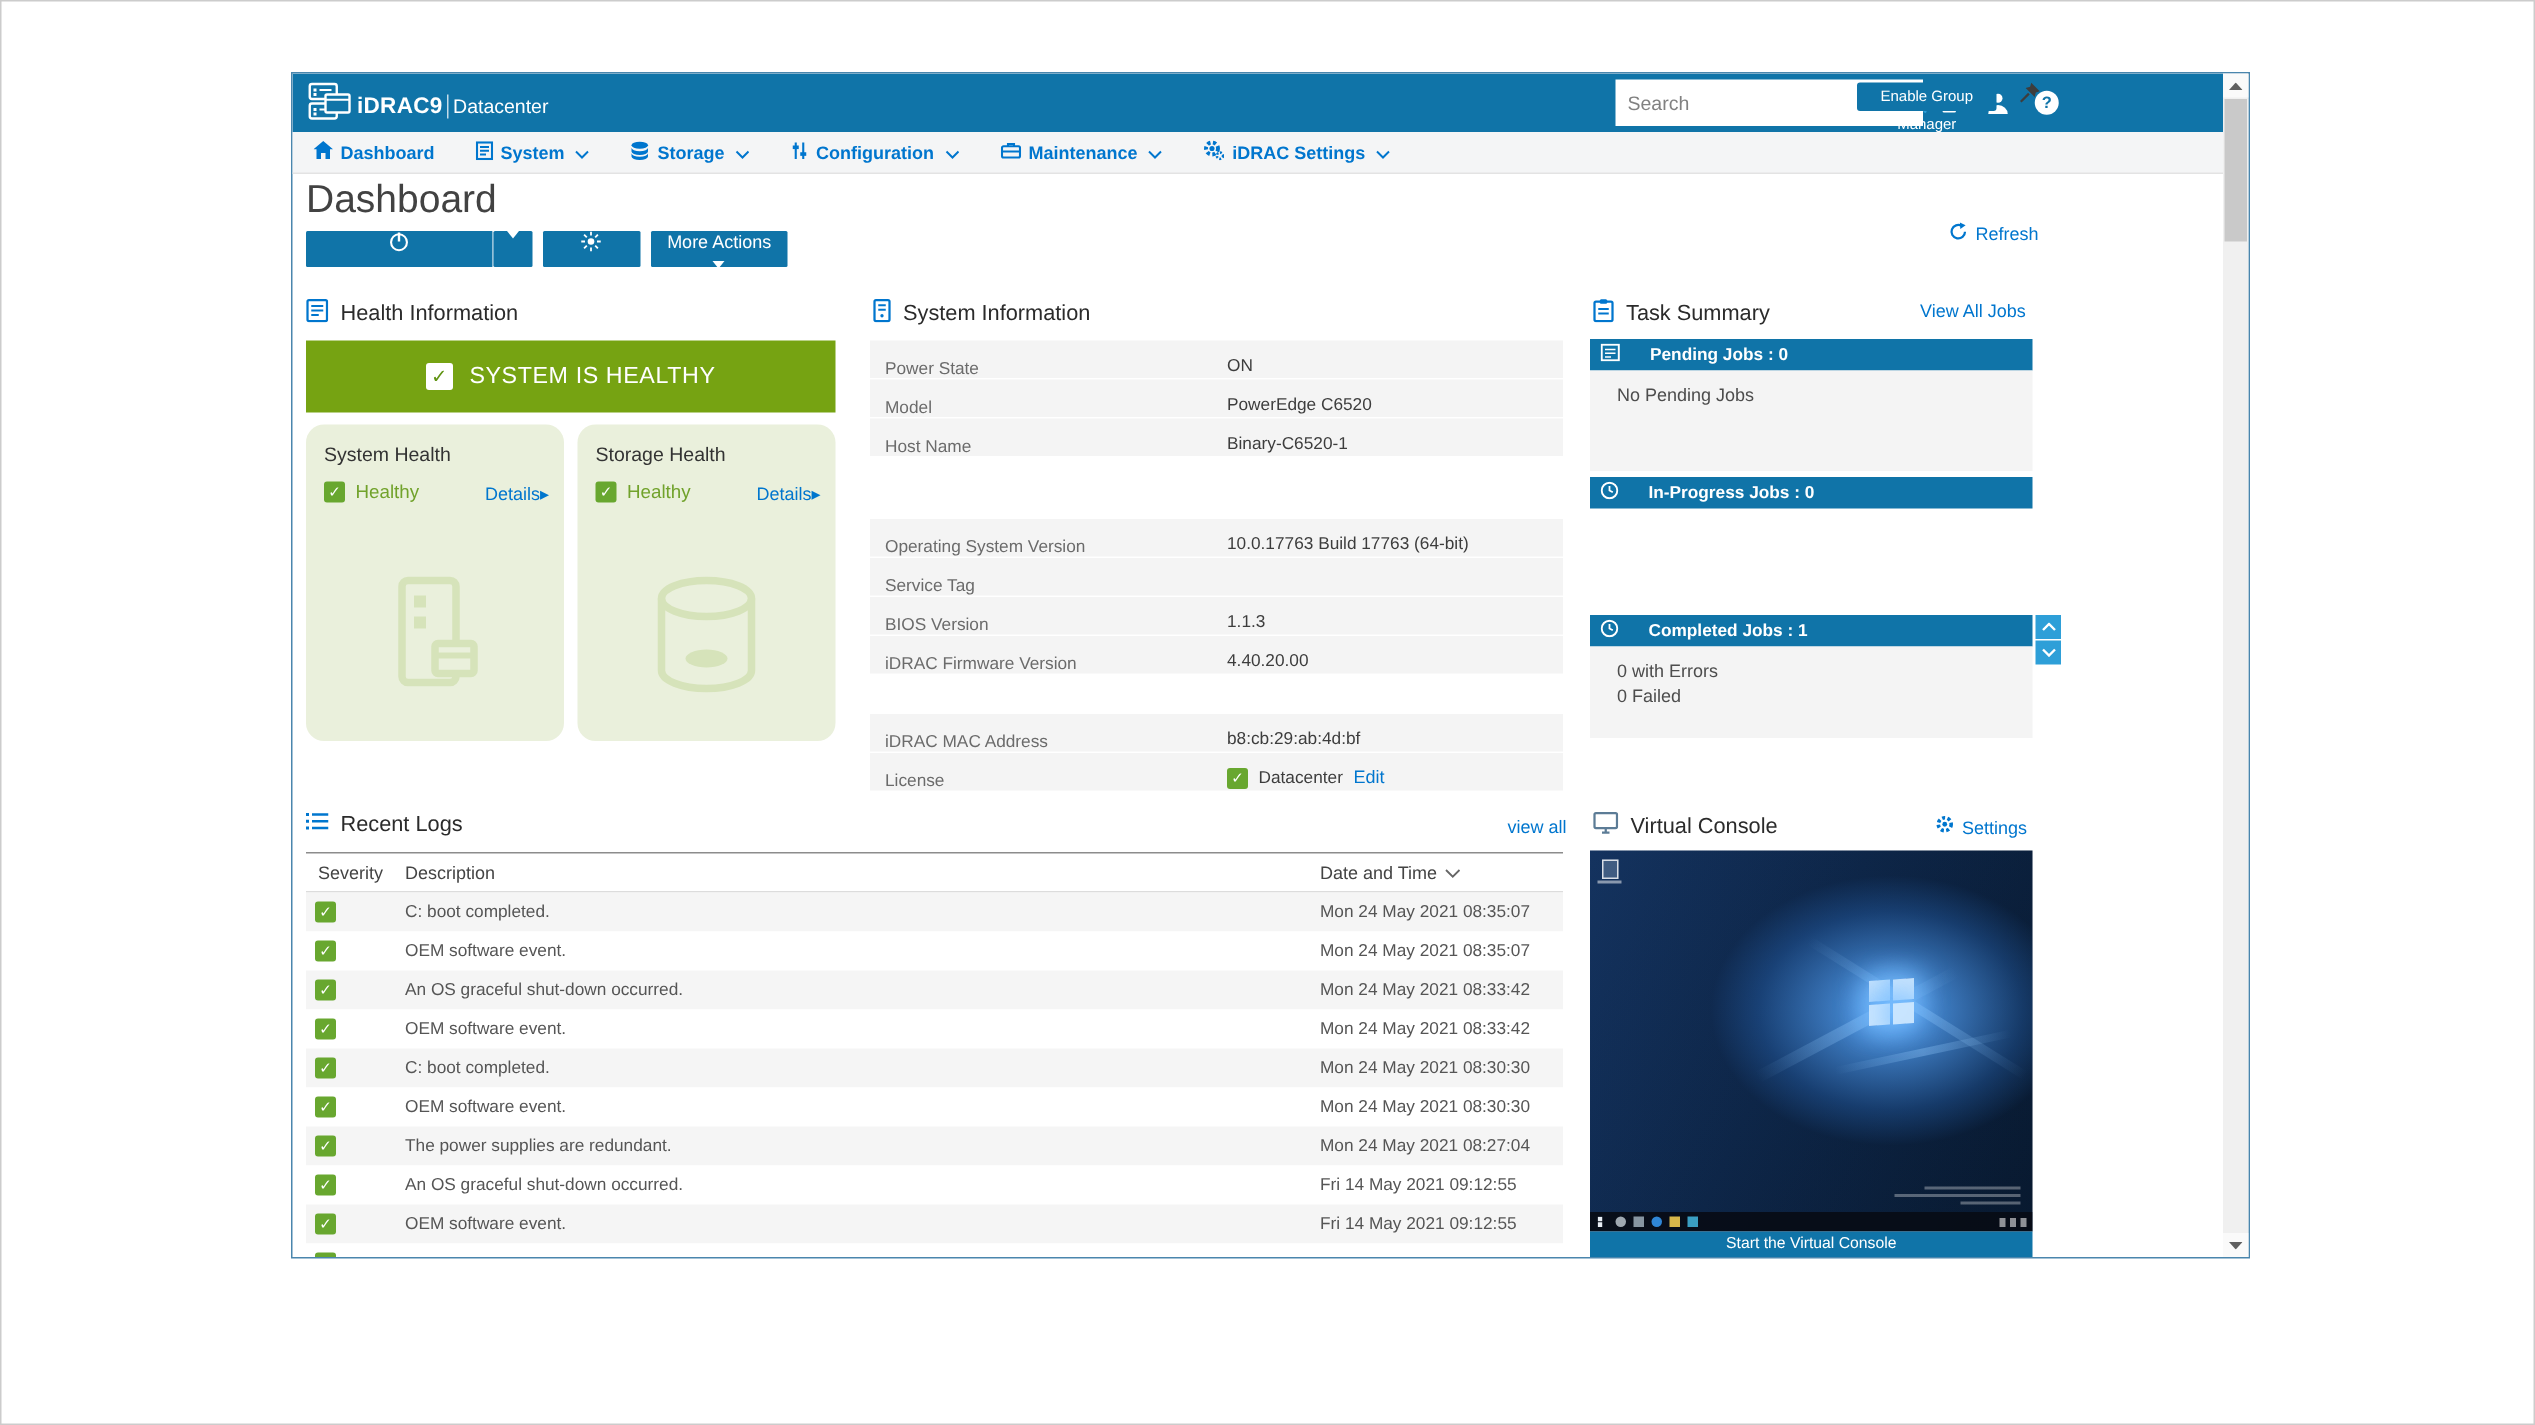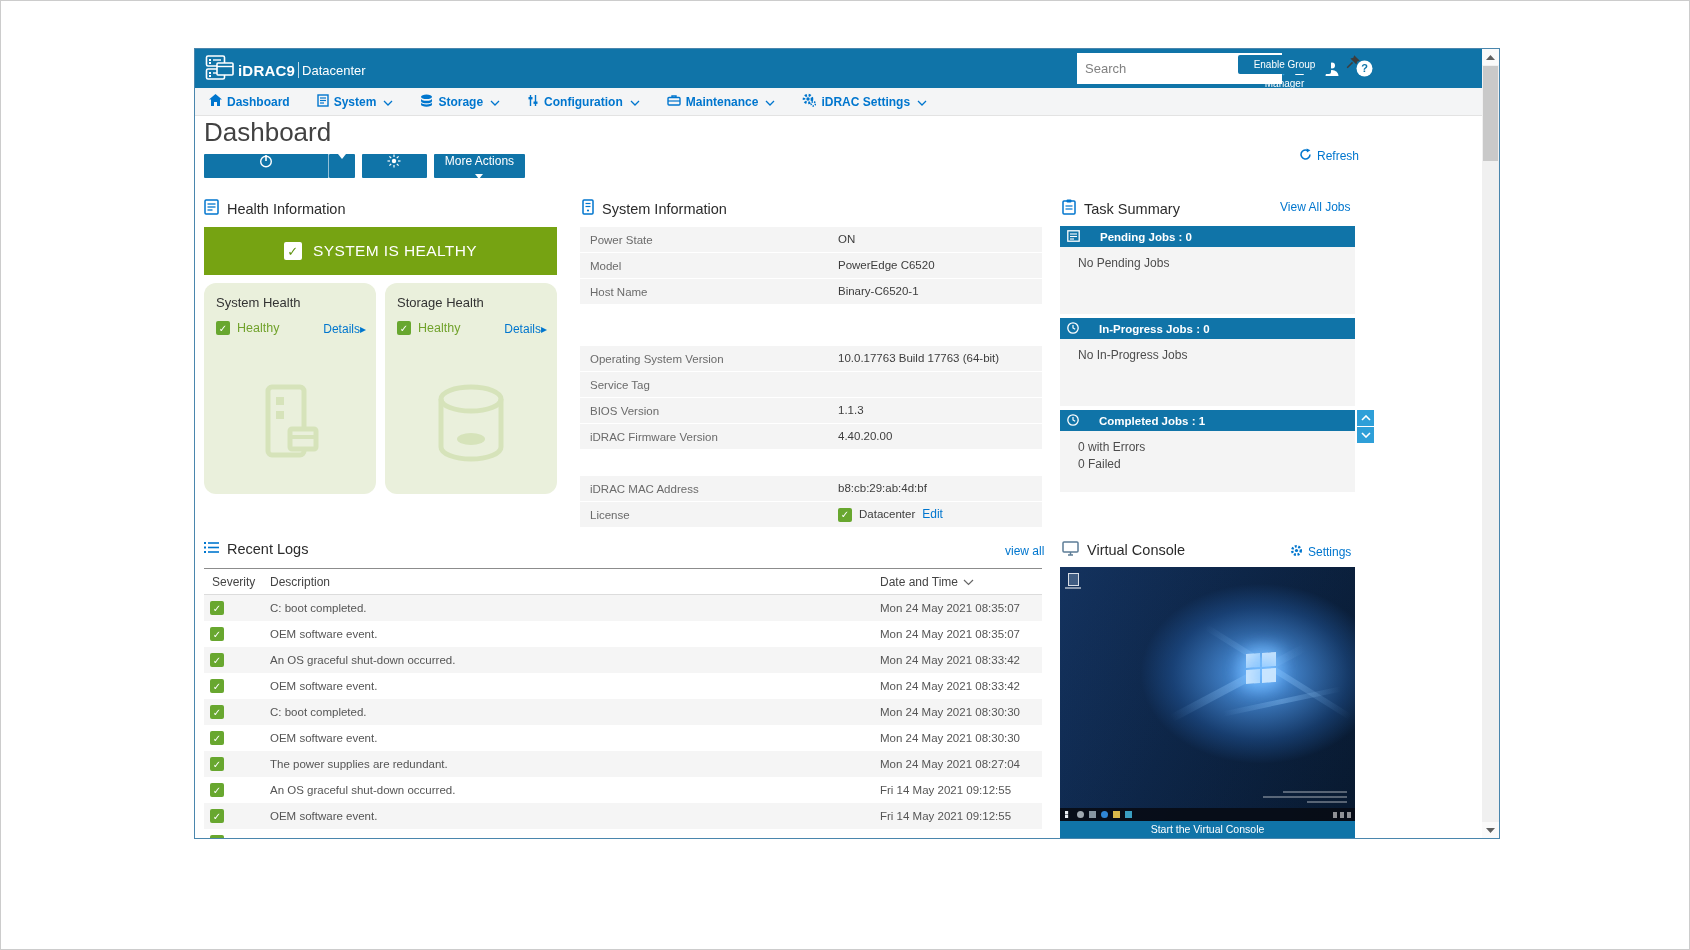--- a/index.html
+++ b/index.html
@@ -53,21 +53,21 @@
           align-items:center;justify-content:center;gap:11px;font-size:15.5px;letter-spacing:.4px;}
   .banner .wcb{width:18px;height:18px;background:#fff;border-radius:2px;color:#5f9311;font-size:13px;font-weight:bold;
           display:flex;align-items:center;justify-content:center;}
   .hcard{position:absolute;top:234px;width:172px;height:211px;background:#EAF0DC;border-radius:12px;}
   .hcard .ct{position:absolute;left:12px;top:12px;font-size:13px;color:#333;}
   .hcard .stat{position:absolute;left:12px;top:38px;display:flex;align-items:center;gap:7px;font-size:12.5px;color:#71A22B;}
   .hcard .det{position:absolute;right:10px;top:39px;font-size:12px;}
   .wmark{position:absolute;left:50%;top:98px;transform:translateX(-50%);}
 
   
-  .si-row{position:absolute;left:385px;width:462px;background:#f4f4f4;display:flex;align-items:center;box-sizing:border-box;padding-left:10px;gap:20px;}
+  .si-row{position:absolute;left:385px;width:462px;background:#f4f4f4;display:flex;align-items:flex-end;box-sizing:border-box;padding-left:10px;}
   .si-row .lab{width:228px;font-size:11.5px;color:#6b6b6b;flex-shrink:0;}
   .si-row .val{width:215px;font-size:11.5px;color:#3d3d3d;line-height:1.3;}
   .lic-val{display:flex;align-items:center;gap:7px;}
 
   
   .ts-bar{position:absolute;left:865px;width:295px;height:21px;background:#1074A8;color:#fff;font-size:11.5px;font-weight:bold;
           display:flex;align-items:center;gap:20px;padding-left:7px;box-sizing:border-box;}
   .ts-body{position:absolute;left:865px;width:295px;background:#f4f4f4;font-size:12px;color:#4d4d4d;box-sizing:border-box;
            padding:9px 0 0 18px;}
   .ts-arrows{position:absolute;left:1162px;top:361px;display:flex;flex-direction:column;gap:1px;}
@@ -443,23 +443,20 @@
   </div>
 
   <div class="ts-bar" style="top:269px;">
     <span>
       <svg width="12" height="12" viewBox="0 0 12 12">
         <circle cx="6" cy="6" r="5.2" fill="none" stroke="#fff" stroke-width="1.3"></circle>
         <polyline points="6,3 6,6 8.2,7.2" fill="none" stroke="#fff" stroke-width="1.2"></polyline>
       </svg>
     </span>
     <span>In-Progress Jobs : 0</span>
-  </div>
-  <div class="ts-body" style="top:290px;height:67px;">
-    <span>No In-Progress Jobs</span>
   </div>
 
   <div class="ts-bar" style="top:361px;">
     <span>
       <svg width="12" height="12" viewBox="0 0 12 12">
         <circle cx="6" cy="6" r="5.2" fill="none" stroke="#fff" stroke-width="1.3"></circle>
         <polyline points="6,3 6,6 8.2,7.2" fill="none" stroke="#fff" stroke-width="1.2"></polyline>
       </svg>
     </span>
     <span>Completed Jobs : 1</span>

